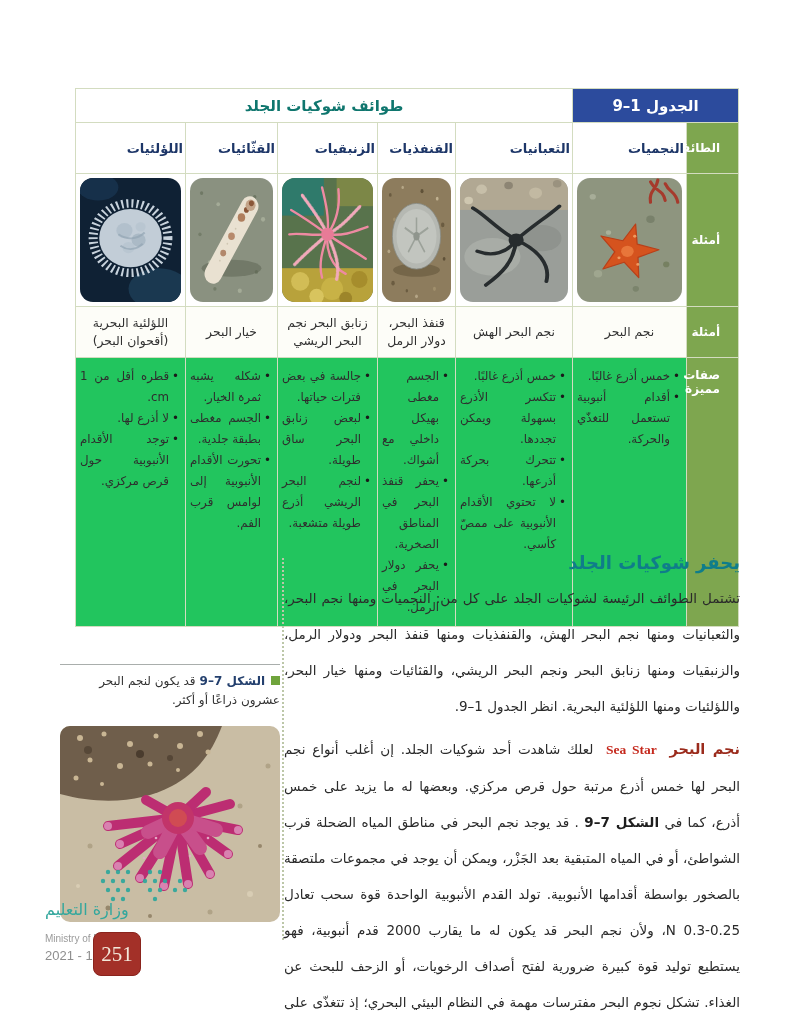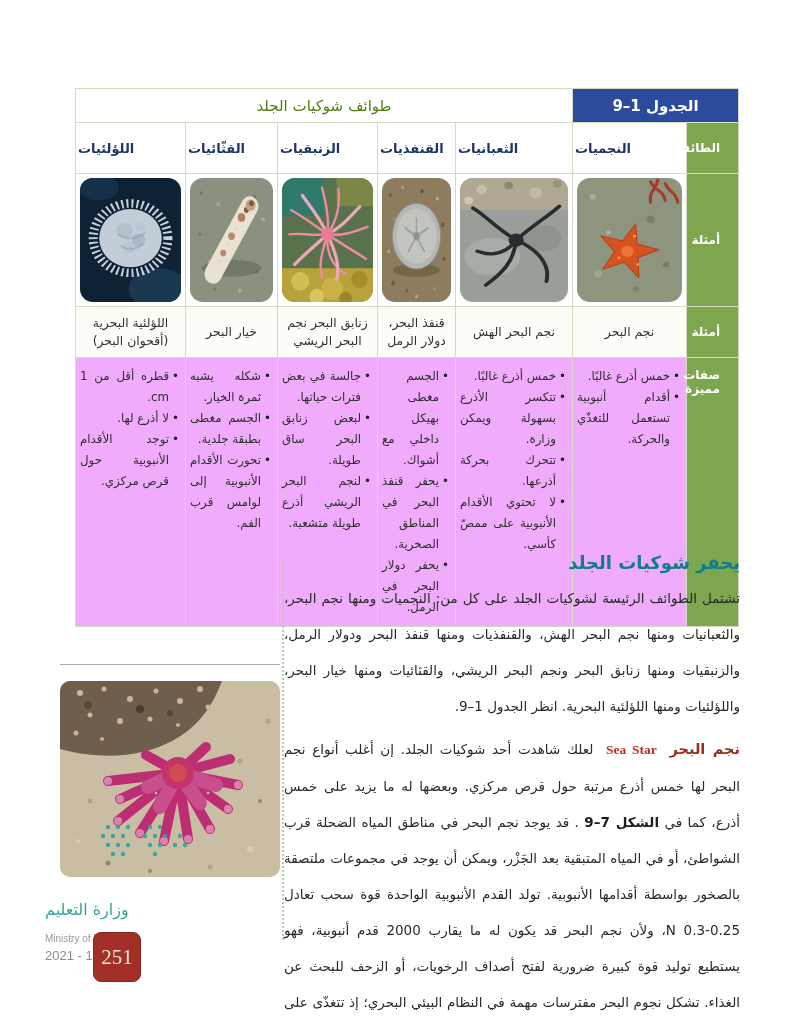--- a/index.html
+++ b/index.html
@@ -12,27 +12,27 @@
   
   #table-wrap { position:absolute; top:88px; left:75px; width:663px; }
   table.echino { width:100%; border-collapse:collapse; direction:rtl; table-layout:fixed; background:#fdfdf8; }
   table.echino td, table.echino th { border:1px solid #d3dcc0; }
   tr.r-title  { height:34px; }
   tr.r-names  { height:30px; }
   tr.r-photos { height:132px; }
   tr.r-ex     { height:46px; }
   tr.r-traits { height:190px; }
   .cell-blue  { background:#2c4b9d; color:#ffffff; font-weight:bold; font-size:15px; text-align:center; }
-  .cell-title { background:#ffffff; color:#4d7c0f; font-weight:normal; font-size:15px; text-align:center; }
+  .cell-title { background:#ffffff; color:#0f766e; font-weight:bold; font-size:15px; text-align:center; }
   .hdr-green  { background:#7ea64f; color:#ffffff; font-weight:bold; font-size:12px; text-align:center; padding:18px; }
-  .colname    { background:#ffffff; color:#1d3668; font-weight:bold; font-size:13px; text-align:left; padding:4px 2px; }
+  .colname    { background:#ffffff; color:#1d3668; font-weight:bold; font-size:13px; text-align:right; padding:4px 2px; }
   .photo-cell { background:#ffffff; padding:4px; vertical-align:middle; }
   svg.photo   { display:block; width:100%; height:124px; border-radius:13px; }
   .name-cell  { background:#fdfdf8; font-size:12.4px; color:#313131; text-align:center; padding:3px 4px; line-height:1.45; }
-  .traits-cell{ background:#f0abfc; vertical-align:top; padding:8px 6px 8px 4px; }
+  .traits-cell{ background:#22c55e; vertical-align:top; padding:8px 6px 8px 4px; }
   ul.traits   { list-style:none; font-size:11.8px; color:#2e2e2e; line-height:1.78; text-align:justify; text-align-last:right; }
   ul.traits li{ position:relative; padding-right:10px; }
   ul.traits li::before { content:"\2022"; position:absolute; right:0; top:0; color:#1a1a1a; }
   .hdr-top { vertical-align:top; padding-top:10px; }
 
   
   #main-col { position:absolute; top:552px; right:60px; width:456px; direction:rtl; }
   .heading  { display:flex; direction:rtl; align-items:baseline; gap:18px; }
   .h-ar { color:#0f7d8a; font-size:18px; font-weight:bold; }
   .h-en { color:#15627b; font-size:19px; font-weight:bold; font-family:"Liberation Serif", serif; }
@@ -49,21 +49,21 @@
   .cap-square { display:inline-block; width:9px; height:9px; background:#6fa43c; margin-left:6px; }
   .fig-label { font-weight:bold; color:#24406e; margin-left:4px; }
   svg.fig-photo { display:block; margin-top:16px; width:220px; height:196px; border-radius:10px; }
 
   
   #footer { position:absolute; left:45px; top:900px; z-index:5; }
   .ministry-ar { color:#33a79d; font-weight:normal; font-size:16px; }
   .ministry-en { color:#9b9b9b; font-size:10px; margin-top:14px; font-family:"Liberation Sans", sans-serif; }
   .year { color:#8e8e8e; font-size:13px; margin-top:4px; font-family:"Liberation Sans", sans-serif; }
   #page-badge {
-    position:absolute; left:93px; top:932px; width:48px; height:50px; z-index:6;
+    position:absolute; left:93px; top:932px; width:48px; height:44px; z-index:6;
     background:#a33028; border:1px solid #8a241d; border-radius:8px;
     display:flex; align-items:center; justify-content:center;
     color:#f3e8da; font-family:"Liberation Serif", serif; font-size:21px;
   }
 </style>
 </head>
 <body>
 
 <div id="page">
 
@@ -244,21 +244,21 @@
         <td class="hdr-green hdr-top">صفات مميزة</td>
         <td class="traits-cell">
           <ul class="traits">
             <li>خمس أذرع غالبًا.</li>
             <li>أقدام أنبوبية تستعمل للتغذّي والحركة.</li>
           </ul>
         </td>
         <td class="traits-cell">
           <ul class="traits">
             <li>خمس أذرع غالبًا.</li>
-            <li>تتكسر الأذرع بسهولة ويمكن وزارة.</li>
+            <li>تتكسر الأذرع بسهولة ويمكن تجددها.</li>
             <li>تتحرك بحركة أذرعها.</li>
             <li>لا تحتوي الأقدام الأنبوبية على ممصّ كأسي.</li>
           </ul>
         </td>
         <td class="traits-cell">
           <ul class="traits">
             <li>الجسم مغطى بهيكل داخلي مع أشواك.</li>
             <li>يحفر قنفذ البحر في المناطق الصخرية.</li>
             <li>يحفر دولار البحر في الرمل.</li>
           </ul>
@@ -300,20 +300,23 @@
       <span class="lead-ar">نجم البحر</span>
       <span class="lead-en">Sea Star</span>
       <span>لعلك شاهدت أحد شوكيات الجلد. إن أغلب أنواع نجم البحر لها خمس أذرع مرتبة حول قرص مركزي. وبعضها له ما يزيد على خمس أذرع، كما في </span>
       <span class="fig-ref">الشكل 7–9</span>
       <span>. قد يوجد نجم البحر في مناطق المياه الضحلة قرب الشواطئ، أو في المياه المتبقية بعد الجَزْر، ويمكن أن يوجد في مجموعات ملتصقة بالصخور بواسطة أقدامها الأنبوبية. تولد القدم الأنبوبية الواحدة قوة سحب تعادل 0.25-0.3 N، ولأن نجم البحر قد يكون له ما يقارب 2000 قدم أنبوبية، فهو يستطيع توليد قوة كبيرة ضرورية لفتح أصداف الرخويات، أو الزحف للبحث عن الغذاء. تشكل نجوم البحر مفترسات مهمة في النظام البيئي البحري؛ إذ تتغذّى على المحار، وغيره من ذات المصراعين. ولا يشكل نجم البحر غذاءً لأي مفترس بحري؛ بسبب جلده الشوكي.</span>
     </p>
   </div>
 
   <div id="fig-col">
     <div class="fig-rule"></div>
+    <div class="fig-caption">
+      <span class="cap-square"></span><span class="fig-label">الشكل 7–9</span><span>قد يكون لنجم البحر عشرون ذراعًا أو أكثر.</span>
+    </div>
     <svg class="fig-photo" viewBox="0 0 220 196" preserveAspectRatio="none">
       <rect width="220" height="196" fill="#c9bda4"></rect>
       <circle cx="30" cy="120" r="2.5" fill="#b0a387"></circle>
         <circle cx="18" cy="160" r="2" fill="#d8cdb4"></circle>
       <circle cx="48" cy="182" r="2.5" fill="#96876c"></circle>
         <circle cx="180" cy="80" r="2.5" fill="#b0a387"></circle>
       <circle cx="200" cy="120" r="2" fill="#96876c"></circle>
         <circle cx="190" cy="168" r="3" fill="#d8cdb4"></circle>
       <circle cx="150" cy="186" r="2.5" fill="#b0a387"></circle>
         <circle cx="90" cy="190" r="2" fill="#96876c"></circle>

